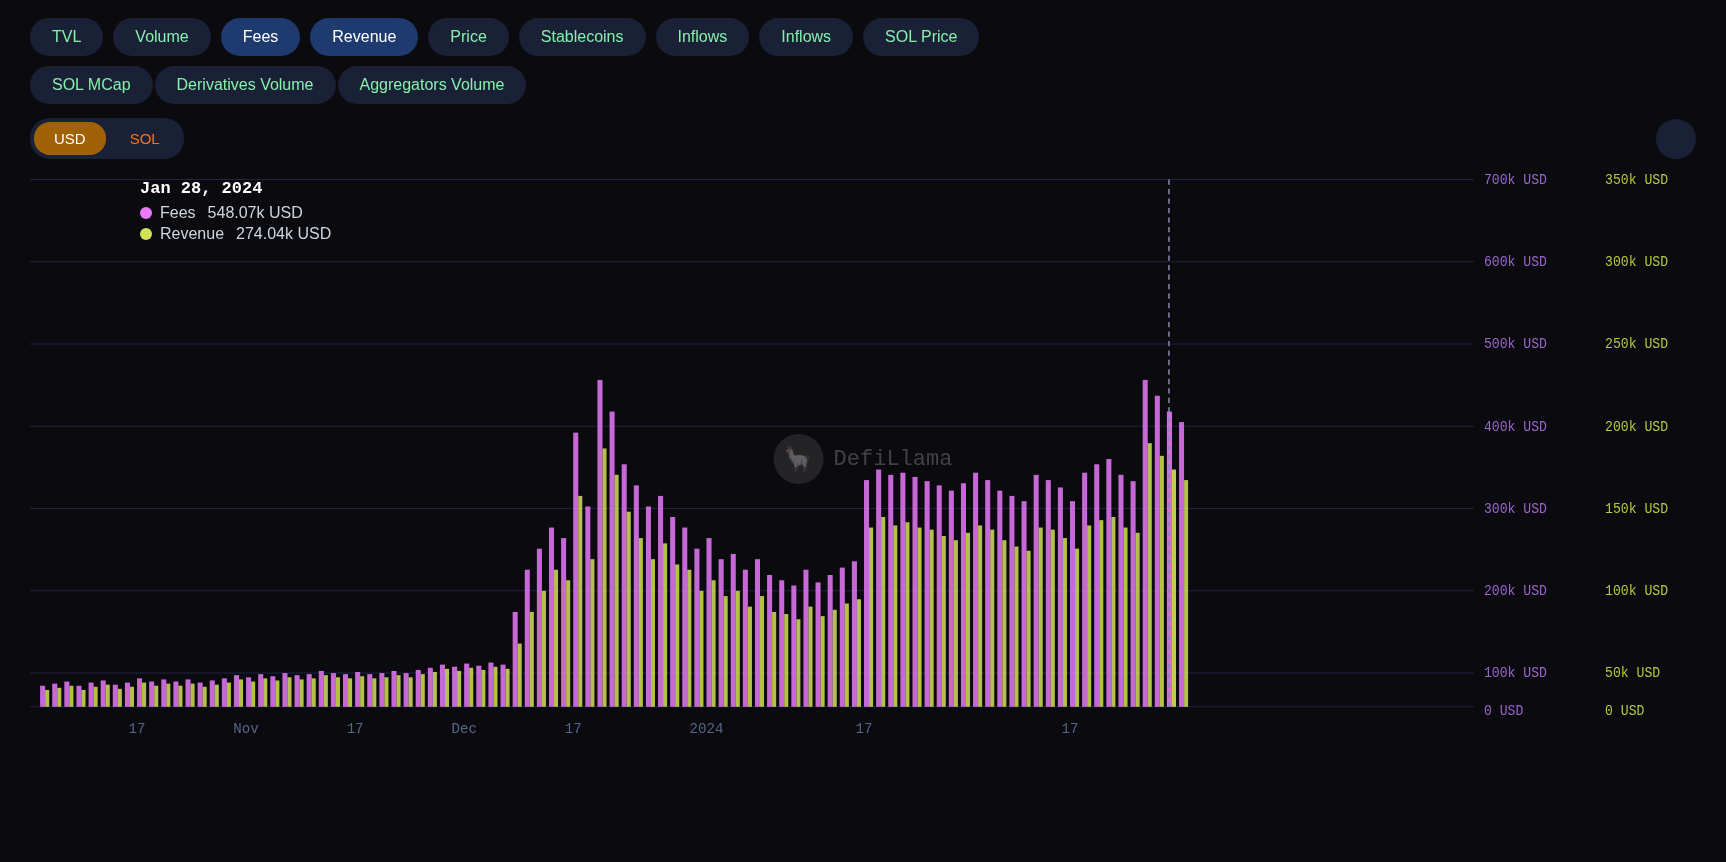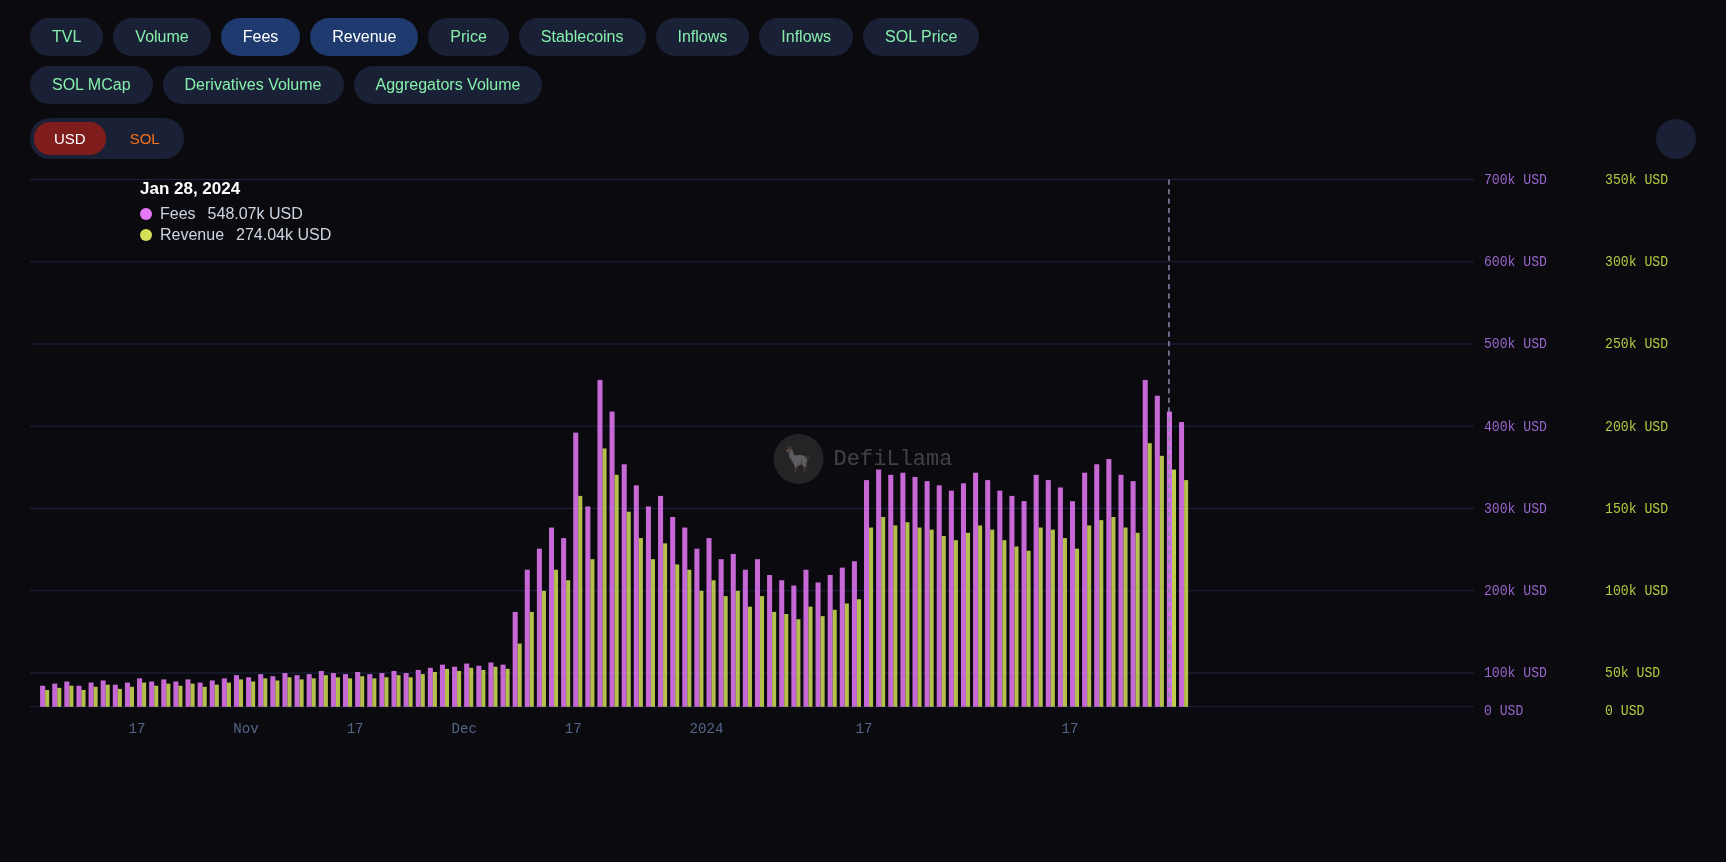--- a/index.html
+++ b/index.html
@@ -27,21 +27,21 @@
       background: #1a2035;
       color: #86efac;
       transition: background 0.2s;
     }
     .nav-btn.active {
       background: #1e3a6e;
       color: #fff;
     }
     .second-row {
       display: flex;
-      gap: 10px;
+      gap: 2px;
       padding: 0 30px 14px 30px;
     }
     .currency-row {
       display: flex;
       align-items: center;
       padding: 0 30px 10px 30px;
       gap: 0;
     }
     .currency-toggle {
       display: flex;
@@ -52,21 +52,21 @@
     }
     .currency-btn {
       padding: 8px 20px;
       border-radius: 16px;
       border: none;
       cursor: pointer;
       font-size: 15px;
       font-weight: 500;
     }
     .currency-btn.active {
-      background: #7f1d1d;
+      background: #a16207;
       color: #fff;
     }
     .currency-btn.inactive {
       background: transparent;
       color: #f97316;
     }
     .embed-btn {
       margin-left: auto;
       background: #1a2035;
       border: none;
@@ -162,21 +162,21 @@
 <div class="currency-row">
   <div class="currency-toggle" id="currency-toggle">
       <button class="currency-btn active">USD</button>
       <button class="currency-btn inactive">SOL</button>
     </div>
   <button class="embed-btn" id="embed-btn"></button>
 </div>
 
 <div class="chart-container">
   <div class="chart-legend">
-    <div class="chart-legend-date" style="font-size:17px;font-weight:600;color:#fff;margin-bottom:6px;">Jan 28, 2024</div>
+    <div class="chart-legend-date" style="font-size:17px;font-weight:600;color:#fff;margin-bottom:6px;font-family:Liberation Mono, monospace;">Jan 28, 2024</div>
     <div class="legend-item">
       <span class="legend-dot" style="background:#e879f9;"></span>
       <span>Fees</span>
       <span style="margin-left:4px;">548.07k USD</span>
     </div>
     <div class="legend-item">
       <span class="legend-dot" style="background:#d4e157;"></span>
       <span>Revenue</span>
       <span style="margin-left:4px;">274.04k USD</span>
     </div>

